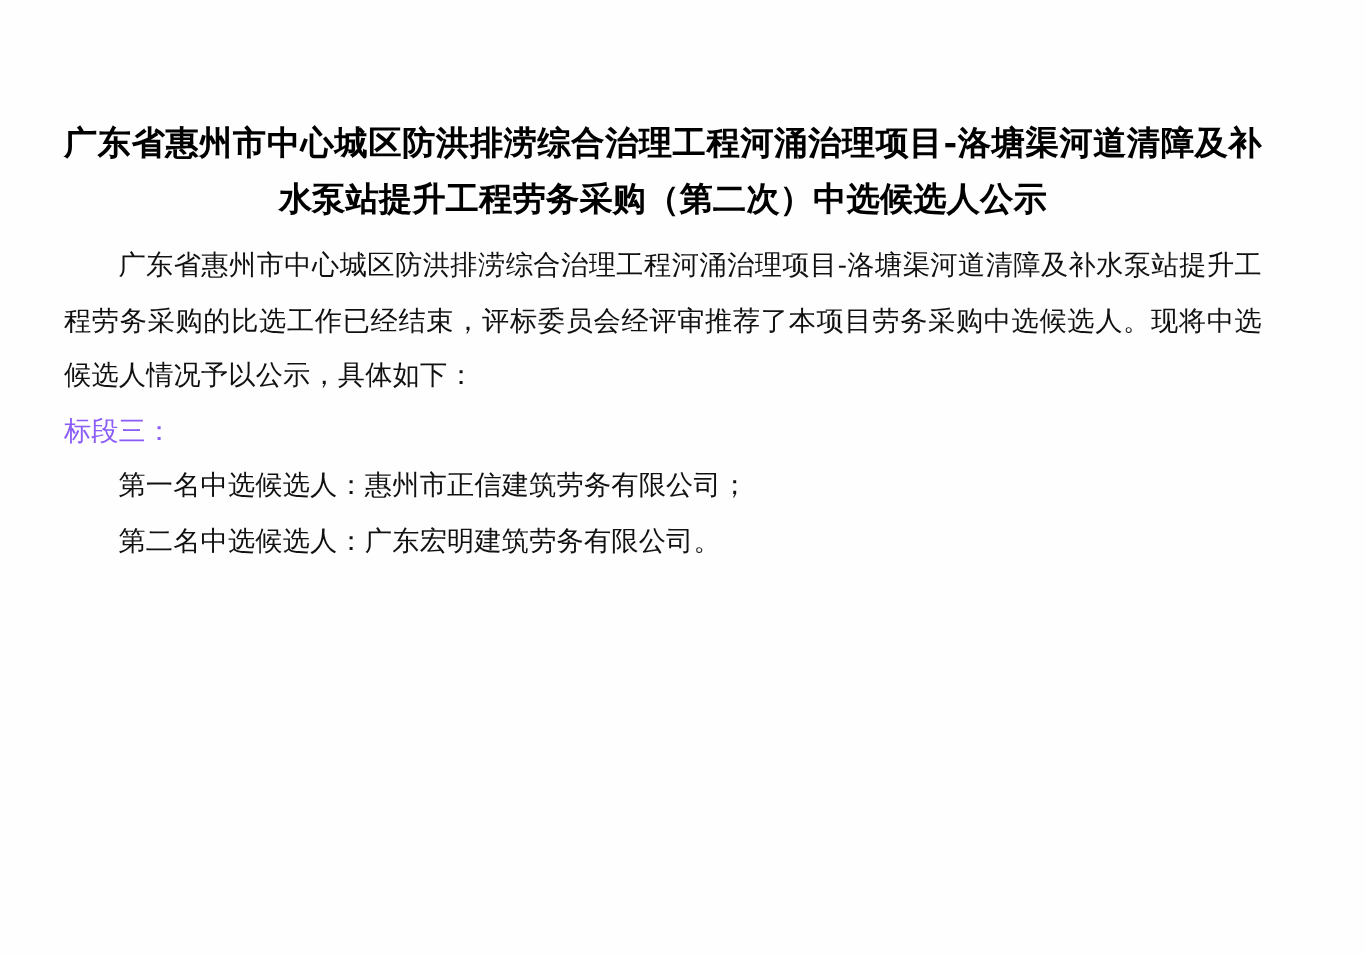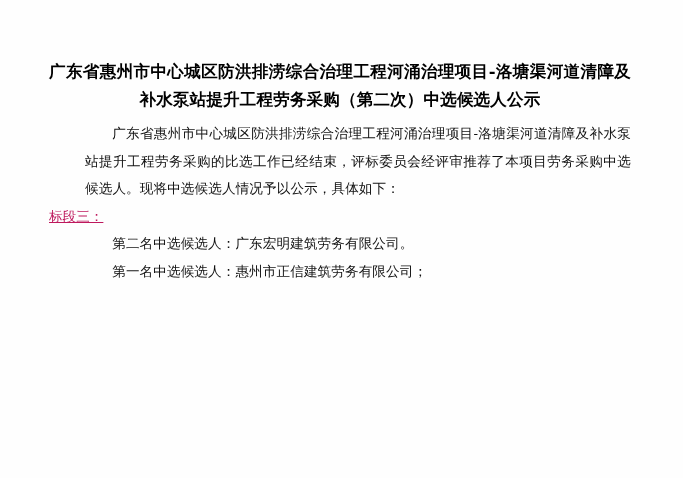--- a/index.html
+++ b/index.html
@@ -12,21 +12,21 @@
     background: #ffffff;
     font-family: "DejaVu Serif", "Liberation Serif", serif;
     color: #000000;
     overflow: hidden;
   }
   .page {
     position: relative;
     width: 683px;
     height: 478px;
     box-sizing: border-box;
-    padding: 58px 52px 0 49px;
+    padding: 58px 52px 0 32px;
     background: #fefefe;
   }
   .doc-title {
     font-family: "DejaVu Serif", "Liberation Serif", serif;
     font-weight: bold;
     font-size: 16.5px;
     line-height: 28px;
     text-align: justify;
     text-align-last: center;
     letter-spacing: 0.2px;
@@ -37,46 +37,44 @@
     font-size: 13.6px;
     line-height: 27.5px;
     text-align: justify;
     text-justify: inter-ideograph;
     margin: 0;
     color: #111;
     letter-spacing: 0.1px;
   }
   .indent {
     text-indent: 2em;
-    margin-left: 36px;
   }
   .noindent {
     text-indent: 0;
   }
   .sec-label {
     font-size: 13.6px;
     line-height: 27.5px;
     margin: 0;
-    color: #be185d;
-    text-decoration: underline;
+    color: #8b5cf6;
   }
   .spacer-sm { height: 2px; }
 </style>
 </head>
 <body>
 
 <div class="page">
 
   <h1 class="doc-title">广东省惠州市中心城区防洪排涝综合治理工程河涌治理项目-洛塘渠河道清障及补水泵站提升工程劳务采购（第二次）中选候选人公示</h1>
 
   <p class="para indent">广东省惠州市中心城区防洪排涝综合治理工程河涌治理项目-洛塘渠河道清障及补水泵站提升工程劳务采购的比选工作已经结束，评标委员会经评审推荐了本项目劳务采购中选候选人。现将中选候选人情况予以公示，具体如下：</p>
 
   <p class="sec-label noindent">标段三：</p>
 
+  <p class="para indent">第一名中选候选人：惠州市正信建筑劳务有限公司；</p>
+
   <p class="para indent">第二名中选候选人：广东宏明建筑劳务有限公司。</p>
-
-  <p class="para indent">第一名中选候选人：惠州市正信建筑劳务有限公司；</p>
 
   <div class="spacer-sm"></div>
 
 
 
 </div>
 
 </body></html>

